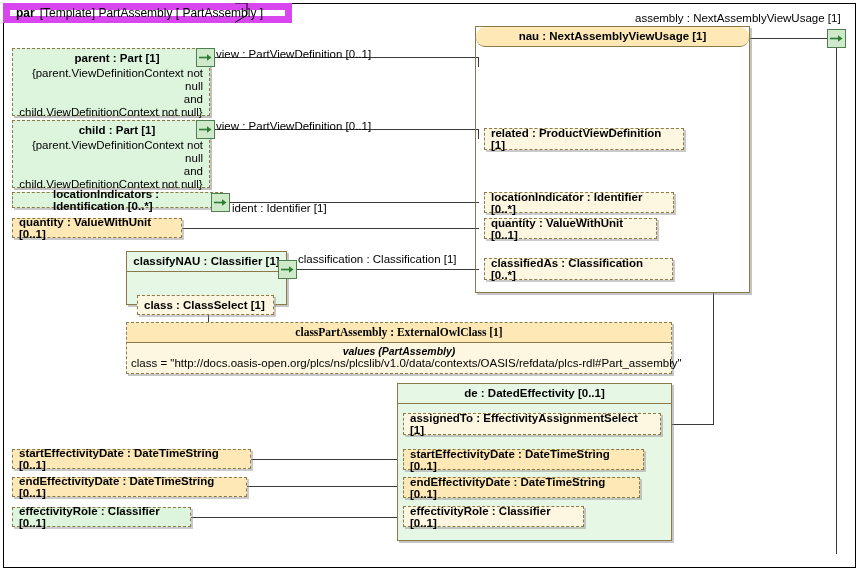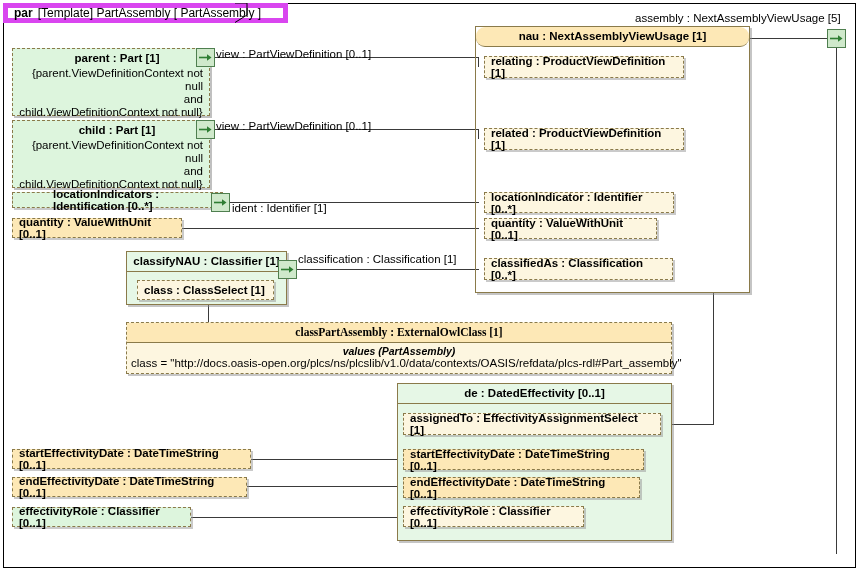--- a/index.html
+++ b/index.html
@@ -2,21 +2,21 @@
 <html><head>
 <meta charset="utf-8">
 <style>
   html,body{margin:0;padding:0;background:#ffffff;}
   body{font-family:"Liberation Sans", sans-serif;}
   #canvas{position:relative;width:862px;height:573px;overflow:hidden;background:#fff;}
 
   
   .frame{position:absolute;left:3px;top:3px;width:853px;height:565px;border:1px solid #000;box-sizing:border-box;background:#fff;}
   .frame-tab{position:absolute;left:3px;top:3px;height:20px;box-sizing:border-box;
-             border:5px solid #d946ef;background:#fff;padding:0 22px 0 6px;
+             border:7px solid #d946ef;background:#fff;padding:0 22px 0 6px;
              display:flex;align-items:center;font-size:12px;color:#000;white-space:nowrap;z-index:6;}
   .frame-tab .bold{font-weight:bold;margin-right:5px;}
   .frame-tab .rest{font-weight:normal;}
   .tab-corner{position:absolute;top:3px;height:20px;width:14px;z-index:7;pointer-events:none;}
   .tab-corner svg{display:block;}
 
   
   .part{position:absolute;box-sizing:border-box;border:1px dashed #8a7a4a;
         font-size:11.5px;color:#000;z-index:3;
         box-shadow:2px 2px 0 0 rgba(140,140,140,.55);}
@@ -99,21 +99,21 @@
 
   <div class="ln lnv" style="left:713px;top:293px;height:131px;"></div>
   <div class="ln lnh" style="left:660px;top:424px;width:54px;"></div>
 
   <div class="ln lnh" style="left:251px;top:459px;width:152px;"></div>
 
   <div class="ln lnh" style="left:247px;top:486px;width:156px;"></div>
 
   <div class="ln lnh" style="left:191px;top:517px;width:212px;"></div>
 
-  <div class="elabel" style="left:635px;top:12px;">assembly : NextAssemblyViewUsage [5]</div>
+  <div class="elabel" style="left:635px;top:12px;">assembly : NextAssemblyViewUsage [1]</div>
   <div class="elabel" style="left:216px;top:48px;">view : PartViewDefinition [0..1]</div>
   <div class="elabel" style="left:216px;top:120px;">view : PartViewDefinition [0..1]</div>
   <div class="elabel" style="left:232px;top:202px;">ident : Identifier [1]</div>
   <div class="elabel" style="left:298px;top:253px;">classification : Classification [1]</div>
 
   <div class="part green" style="left:12px;top:48px;width:198px;height:68px;">
     <div class="hdr">parent : Part [1]</div>
     <div class="cons">
       <div>{parent.ViewDefinitionContext not null</div>
       <div>and</div>
@@ -146,37 +146,34 @@
     <span>endEffectivityDate : DateTimeString [0..1]</span>
   </div>
 
   <div class="port green" style="left:12px;top:507px;width:179px;height:20px;">
     <span>effectivityRole : Classifier [0..1]</span>
   </div>
 
   <div class="comp green" style="left:126px;top:251px;width:161px;height:54px;">
     <div class="title">classifyNAU : Classifier [1]</div>
   </div>
-  <div class="port cream" style="left:137px;top:280px;width:137px;height:20px;">
+  <div class="port cream" style="left:137px;top:295px;width:137px;height:20px;">
     <span>class : ClassSelect [1]</span>
   </div>
 
   <div class="comp cream" style="left:126px;top:322px;width:546px;height:52px;background:#fdf6e0;border-style:dashed;">
     <div class="title" style="background:#fde8b6;font-family:Liberation Serif, serif;">classPartAssembly : ExternalOwlClass [1]</div>
     <div class="owl-vals">values (PartAssembly)</div>
     <div class="owl-line">class = "http://docs.oasis-open.org/plcs/ns/plcslib/v1.0/data/contexts/OASIS/refdata/plcs-rdl#Part_assembly"</div>
   </div>
 
   <div class="comp cream" style="left:475px;top:26px;width:275px;height:267px;">
     <div class="title" style="background:#fde8b6;border-radius:9px;">nau : NextAssemblyViewUsage [1]</div>
   </div>
 
-  <div class="port cream" style="left:484px;top:56px;width:200px;height:22px;">
-    <span>relating : ProductViewDefinition [1]</span>
-  </div>
   <div class="port cream" style="left:484px;top:128px;width:200px;height:22px;">
     <span>related : ProductViewDefinition [1]</span>
   </div>
   <div class="port cream" style="left:484px;top:192px;width:190px;height:21px;">
     <span>locationIndicator : Identifier [0..*]</span>
   </div>
   <div class="port cream" style="left:484px;top:218px;width:173px;height:21px;">
     <span>quantity : ValueWithUnit [0..1]</span>
   </div>
   <div class="port cream" style="left:484px;top:258px;width:189px;height:22px;">

